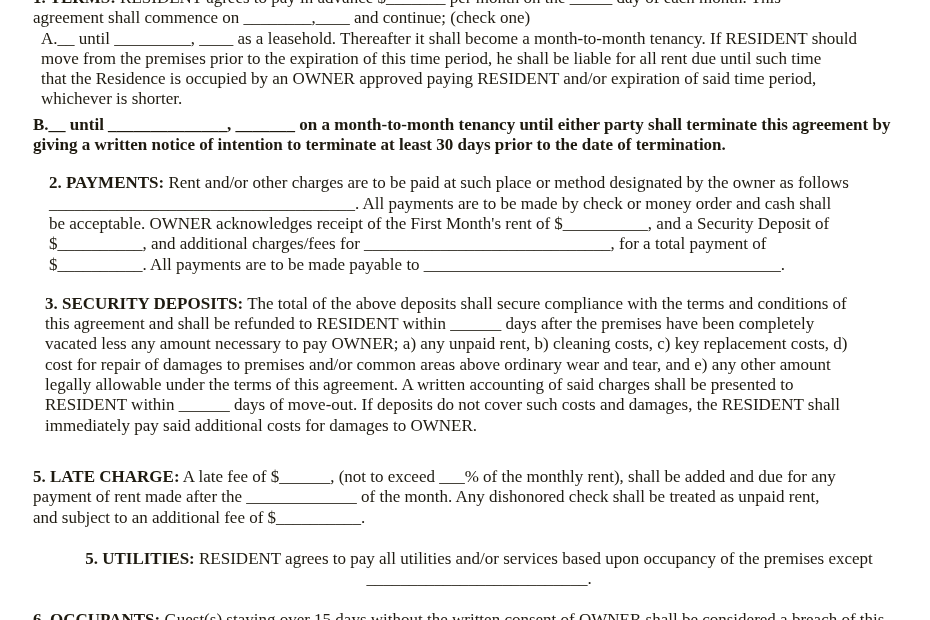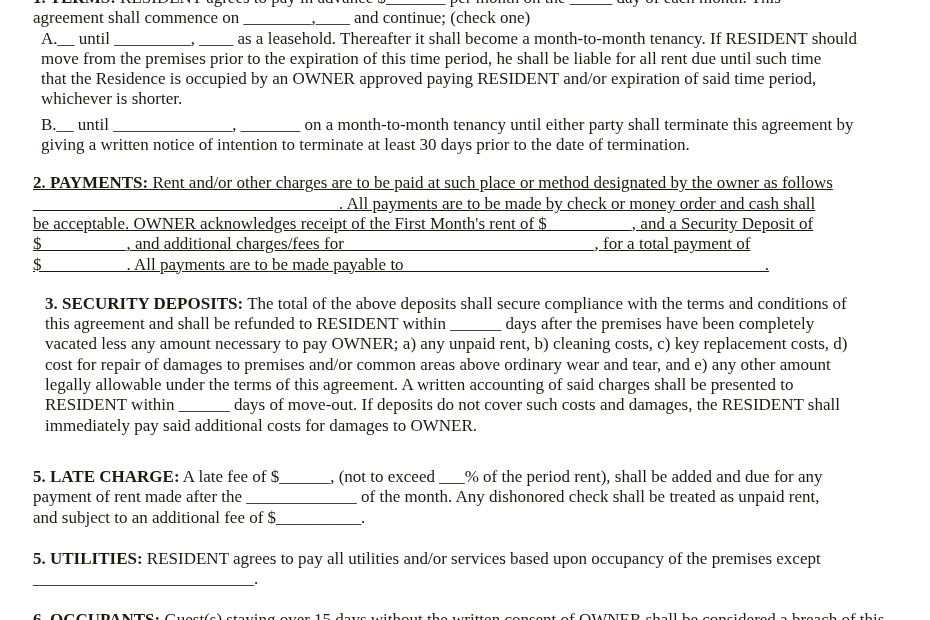--- a/index.html
+++ b/index.html
@@ -21,25 +21,25 @@
     font-size: 17px;
     line-height: 20.3px;
     white-space: pre;
     text-align: left;
   }
   .para b { font-weight: bold; }
   .body-lines { white-space: pre; }
   
   .p1 { margin: -12px 0 0 0; }
   .p2 { margin: 0 0 5px 8px; }
-  .p3 { margin: 0 0 18px 8px; }
-  .p4 { margin: 0 0 19px 0; text-decoration: underline; }
+  .p3 { margin: 0 0 18px 0; font-weight: bold; }
+  .p4 { margin: 0 0 19px 16px; }
   .p5 { margin: 0 0 31px 12px; }
   .p6 { margin: 0 0 21px 0; }
-  .p7 { margin: 0 0 21px 0; }
+  .p7 { margin: 0 0 21px 0; text-align: center; }
   .p8 { margin: 0; }
 </style>
 </head>
 <body style="color: rgb(30, 26, 16); background: rgb(255, 255, 255);">
 
 <div class="page">
 
   <p class="para p1"><b>1. TERMS:</b><span class="body-lines"> RESIDENT agrees to pay in advance $_______ per month on the _____ day of each month. This
 agreement shall commence on ________,____ and continue; (check one)</span></p>
 
@@ -58,21 +58,21 @@
 $__________. All payments are to be made payable to __________________________________________.</span></p>
 
   <p class="para p5"><b>3. SECURITY DEPOSITS:</b><span class="body-lines"> The total of the above deposits shall secure compliance with the terms and conditions of
 this agreement and shall be refunded to RESIDENT within ______ days after the premises have been completely
 vacated less any amount necessary to pay OWNER; a) any unpaid rent, b) cleaning costs, c) key replacement costs, d)
 cost for repair of damages to premises and/or common areas above ordinary wear and tear, and e) any other amount
 legally allowable under the terms of this agreement. A written accounting of said charges shall be presented to
 RESIDENT within ______ days of move-out. If deposits do not cover such costs and damages, the RESIDENT shall
 immediately pay said additional costs for damages to OWNER.</span></p>
 
-  <p class="para p6"><b>5. LATE CHARGE:</b><span class="body-lines"> A late fee of $______, (not to exceed ___% of the period rent), shall be added and due for any
+  <p class="para p6"><b>5. LATE CHARGE:</b><span class="body-lines"> A late fee of $______, (not to exceed ___% of the monthly rent), shall be added and due for any
 payment of rent made after the _____________ of the month. Any dishonored check shall be treated as unpaid rent,
 and subject to an additional fee of $__________.</span></p>
 
   <p class="para p7"><b>5. UTILITIES:</b><span class="body-lines"> RESIDENT agrees to pay all utilities and/or services based upon occupancy of the premises except
 __________________________.</span></p>
 
   <p class="para p8"><b>6. OCCUPANTS:</b><span class="body-lines"> Guest(s) staying over 15 days without the written consent of OWNER shall be considered a breach of this</span></p>
 
 </div>
 

